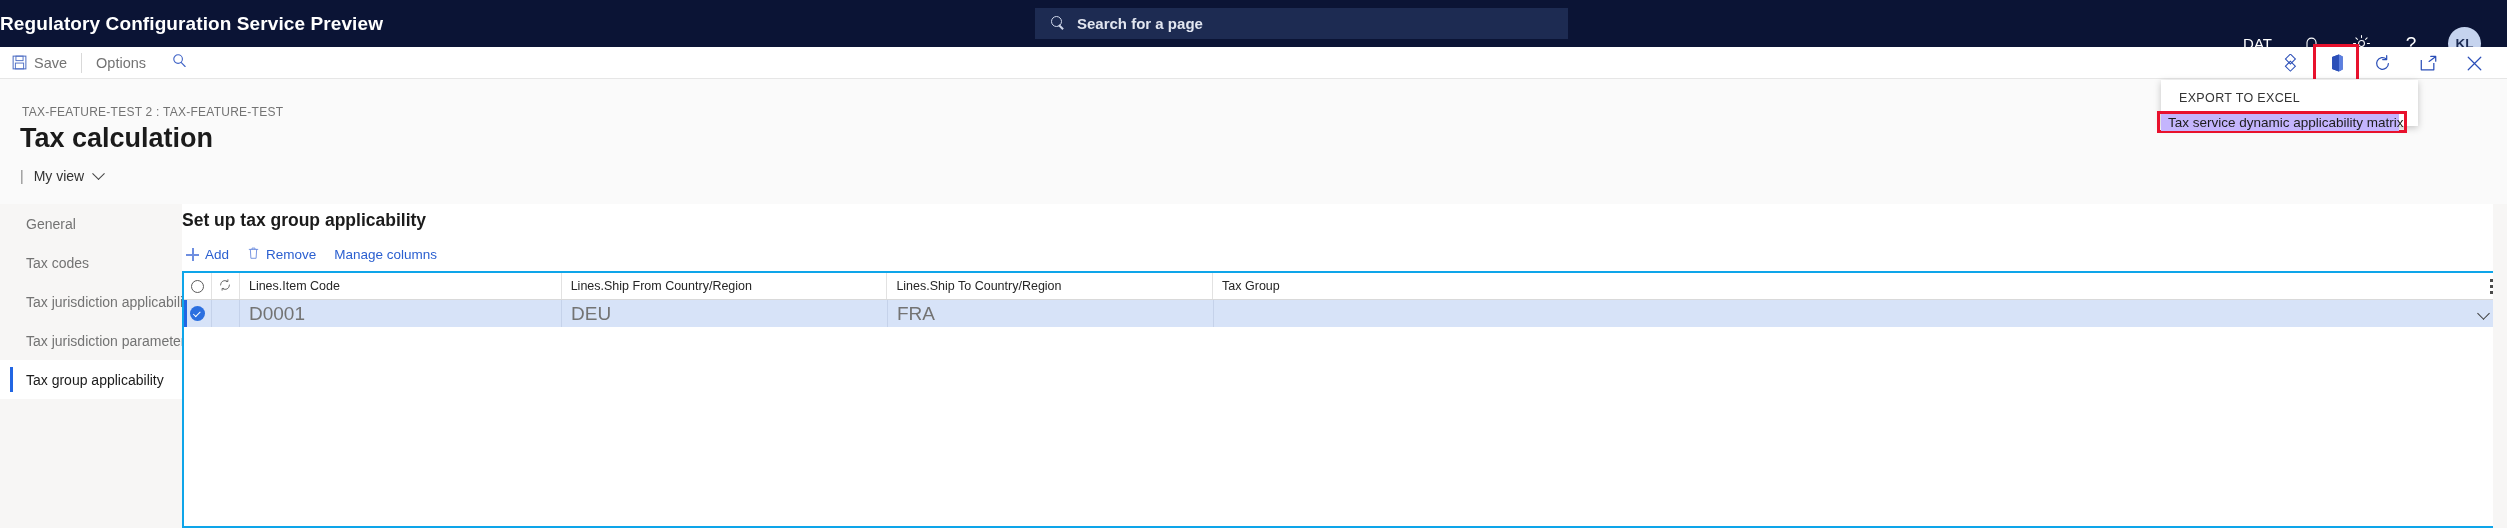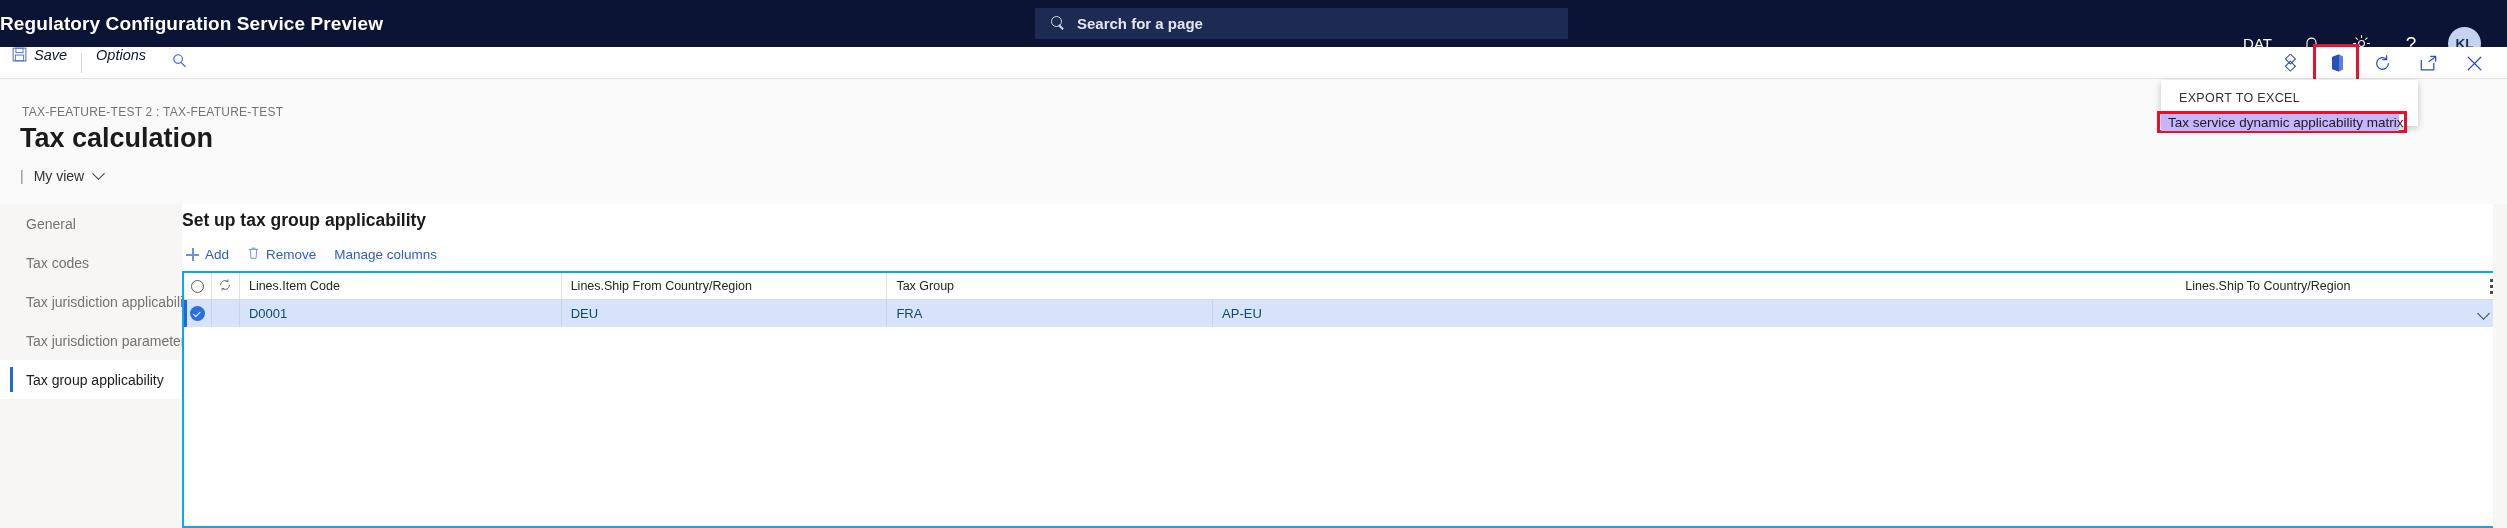--- a/index.html
+++ b/index.html
@@ -78,24 +78,24 @@
   
   .cmdbar {
     position: absolute; top: 47px; left: 0;
     width: 2507px; height: 32px;
     background: #ffffff;
     border-bottom: 1px solid #e6e6e6;
     display: flex; align-items: center;
   }
   .cmd-left { display: flex; align-items: center; height: 32px; }
   .cmd-item {
-    display: flex; align-items: flex-start; gap: 7px;
+    display: flex; align-items: center; gap: 7px;
     height: 32px; padding: 0 12px;
-    font-size: 14.5px; color: #0f172a;
-    cursor: pointer; white-space: nowrap; font-style: italic;
+    font-size: 14.5px; color: #737373;
+    cursor: pointer; white-space: nowrap;
   }
   .cmd-sep {
     width: 1px; height: 20px; background: #d9d9d9; margin: 0 2px;
   }
   .save-ico { width: 15px; height: 15px; }
   .cmd-search { padding: 0 14px; display:flex; align-items:center; cursor:pointer;}
   .cmd-right {
     position: absolute; right: 10px; top: 0;
     height: 32px; display: flex; align-items: center;
   }
@@ -246,21 +246,21 @@
   .hc.c-sync  { width: 28px; padding-left: 0; justify-content: center; }
   .circle-ico {
     width: 13px; height: 13px; border: 1.3px solid #5a5a5a; border-radius: 50%;
   }
   .grow {
     display: flex; height: 27px; position: relative;
     background: #d7e3f8; cursor: pointer;
   }
   .grow .gc {
     display: flex; align-items: center;
-    font-size: 13px; color: #0c4a6e;
+    font-size: 19px; color: #737373;
     padding-left: 9px;
     border-right: 1px solid #c5d2ea;
     white-space: nowrap; overflow: hidden;
   }
   .gc.c-check { width: 28px; padding-left: 0; justify-content: center; }
   .gc.c-sync  { width: 28px; padding-left: 0; justify-content: center; }
   .grow::before {
     content: ""; position: absolute; left: 0; top: 0;
     width: 3px; height: 27px; background: #2266e3; z-index: 3;
   }
@@ -448,38 +448,37 @@
             <span>
               <svg width="14" height="14" viewBox="0 0 15 15" fill="none">
                 <path d="M12.3 7.5a4.8 4.8 0 0 1-7.6 3.9" stroke="#6a6a6a" stroke-width="1.05" stroke-linecap="round"></path>
                 <path d="M2.7 7.5a4.8 4.8 0 0 1 7.6-3.9" stroke="#6a6a6a" stroke-width="1.05" stroke-linecap="round"></path>
                 <path d="M10.6 1.9v1.9H8.7M4.4 13.1v-1.9h1.9" stroke="#6a6a6a" stroke-width="1.05" stroke-linecap="round" stroke-linejoin="round"></path>
               </svg>
             </span>
           </div>
           <div class="hc" style="width:322px">Lines.Item Code</div>
           <div class="hc" style="width:326px">Lines.Ship From Country/Region</div>
+          <div class="hc" style="width:326px">Lines.Ship To Country/Region</div>
           <div class="hc" style="width:1290px; border-right:none;">Tax Group</div>
-          <div class="hc" style="width:326px">Lines.Ship To Country/Region</div>
           <div class="kebab">
               <i></i>
               <i></i>
               <i></i>
             </div>
         </div>
 
         <div class="grow">
           <div class="gc c-check">
             <span class="check-on"></span>
           </div>
           <div class="gc c-sync"></div>
           <div class="gc" style="width:322px">D0001</div>
           <div class="gc" style="width:326px">DEU</div>
           <div class="gc" style="width:326px">FRA</div>
-          <div class="gc" style="width:1290px; border-right:none;">AP-EU</div>
           <div class="rowchev"></div>
         </div>
 
         <div class="gbody-fill"></div>
       </div>
     </div>
   </div>
 
   <div class="panel-scroll"></div>
 </div>

